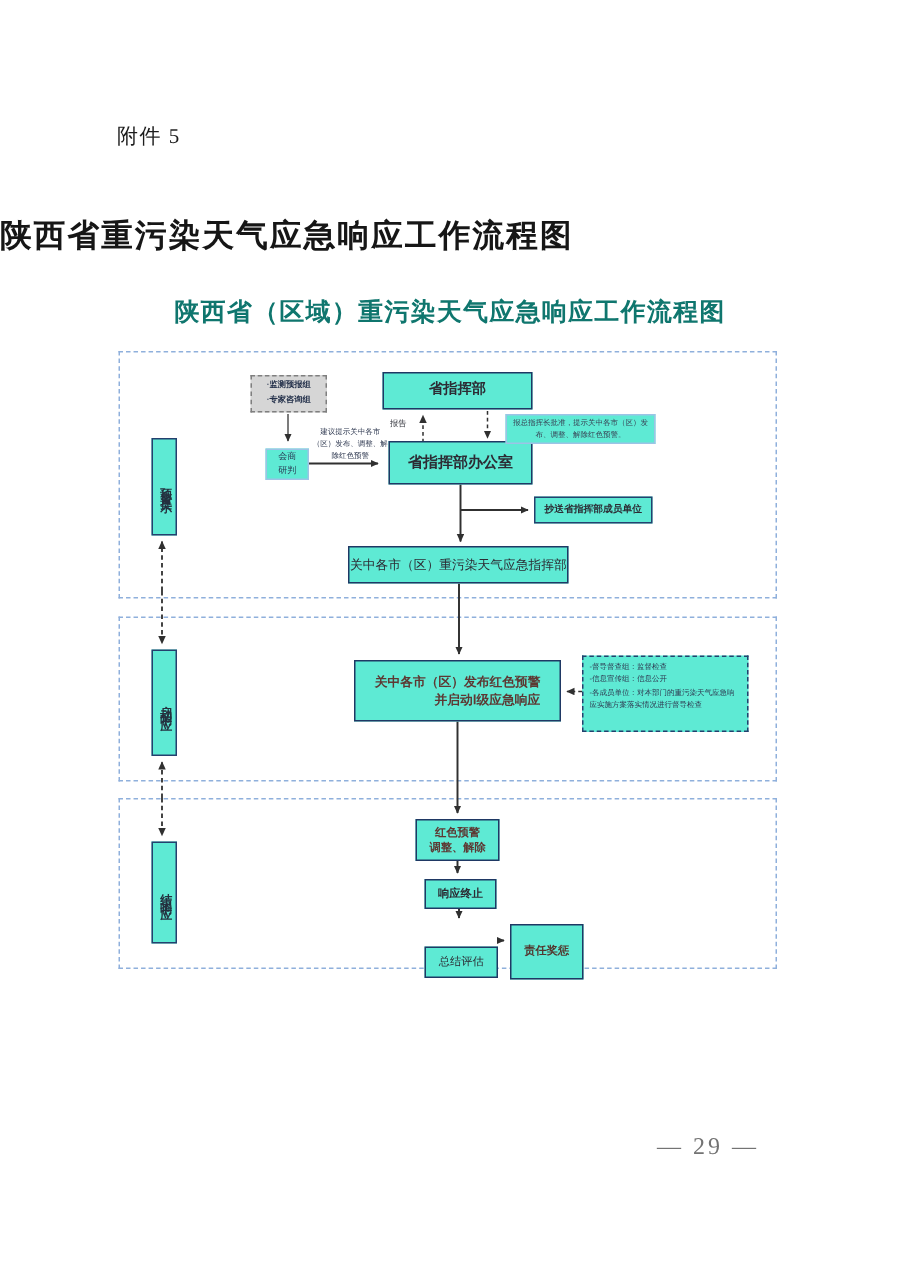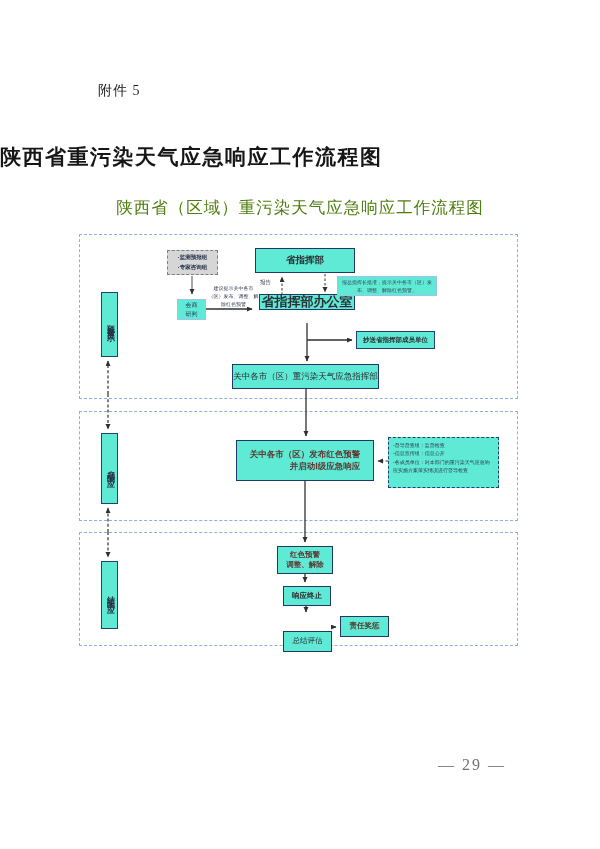--- a/index.html
+++ b/index.html
@@ -1,24 +1,24 @@
 <!DOCTYPE html>
 <html><head>
 <meta charset="utf-8">
 <style>
   html,body{margin:0;padding:0;}
   body{width:600px;height:849px;background:#f7f7f5;font-family:"Liberation Sans",sans-serif;}
   .page{position:relative;width:600px;height:849px;background:#ffffff;overflow:hidden;}
 
   .attachment{position:absolute;left:78px;top:82px;font-family:"Liberation Serif",serif;
-    font-size:14px;color:#1c1c1c;letter-spacing:1px;margin-left:20px;}
+    font-size:14px;color:#1c1c1c;letter-spacing:1px;}
   .title{position:absolute;left:0;top:143px;width:600px;text-align:left;margin:0;
     font-family:"Liberation Serif",serif;font-weight:bold;font-size:21px;color:#161616;letter-spacing:1.5px;}
   .subtitle{position:absolute;left:0;top:197px;width:600px;text-align:center;margin:0;
-    font-family:"Liberation Serif",serif;font-weight:normal;font-size:16.5px;color:#4d7c0f;letter-spacing:1px;}
+    font-family:"Liberation Serif",serif;font-weight:bold;font-size:16.5px;color:#0f766e;letter-spacing:1px;}
   .footer{position:absolute;left:427px;top:756px;width:90px;text-align:center;
     font-family:"Liberation Serif",serif;font-size:16px;color:#737373;letter-spacing:2px;}
 
   
   .section{position:absolute;border:1px dashed #8fb0dc;background:transparent;z-index:1;box-sizing:border-box;}
   .sec1{left:79px;top:234px;width:439px;height:165px;}
   .sec2{left:79px;top:411px;width:439px;height:110px;}
   .sec3{left:79px;top:532px;width:439px;height:114px;}
 
   svg.arrows{position:absolute;left:0;top:0;width:600px;height:849px;z-index:2;pointer-events:none;}
@@ -35,31 +35,31 @@
 
   .vstage{writing-mode:vertical-lr;text-orientation:upright;font-size:8px;font-weight:bold;
     letter-spacing:3px;color:#24303f;}
   .v1{left:101px;top:292px;width:17px;height:65px;}
   .v2{left:101px;top:433px;width:17px;height:71px;}
   .v3{left:101px;top:561px;width:17px;height:68px;}
 
   .n-groups{left:167px;top:250px;width:51px;height:25px;font-size:5.5px;font-weight:bold;line-height:1.8;color:#23304a;}
   .n-hq{left:255px;top:248px;width:100px;height:25px;font-size:9.5px;font-weight:bold;}
   .n-consult{left:177px;top:299px;width:29px;height:21px;font-size:6px;color:#2b3b55;}
-  .n-office{left:259px;top:294px;width:96px;height:16px;font-size:13px;font-weight:bold;}
+  .n-office{left:259px;top:294px;width:96px;height:29px;font-size:10px;font-weight:bold;}
   .n-approve{left:337px;top:276px;width:100px;height:20px;font-size:5px;line-height:1.6;color:#384255;}
   .n-copy{left:356px;top:331px;width:79px;height:18px;font-size:6.5px;font-weight:bold;}
   .n-cityhq{left:232px;top:364px;width:147px;height:25px;font-size:8.5px;font-weight:normal;}
   .n-issue{left:236px;top:440px;width:138px;height:41px;font-size:8.5px;font-weight:bold;color:#5d3833;text-align:right;}
   .n-tasks{left:388px;top:437px;width:111px;height:51px;font-size:5px;line-height:1.65;
     align-items:flex-start;justify-content:flex-start;text-align:left;padding:3px 4px;color:#2e3850;}
   .n-adjust{left:277px;top:546px;width:56px;height:28px;font-size:7.5px;font-weight:bold;color:#5d3833;}
   .n-term{left:283px;top:586px;width:48px;height:20px;font-size:7.5px;font-weight:bold;}
   .n-eval{left:283px;top:631px;width:49px;height:21px;font-size:7.5px;font-weight:normal;}
-  .n-reward{left:340px;top:616px;width:49px;height:21px;font-size:7.5px;font-weight:bold;color:#53382f;}
+  .n-reward{left:340px;top:616px;width:49px;height:37px;font-size:7.5px;font-weight:bold;color:#53382f;}
 
   .floatlabel{position:absolute;z-index:3;white-space:pre-line;text-align:center;color:#33353d;}
   .l-report{left:260px;top:279px;font-size:5.5px;}
   .l-suggest{left:207px;top:285px;width:53px;font-size:5px;line-height:1.55;color:#2e3850;}
 </style>
 </head>
 <body>
 
 <div class="page">
 

